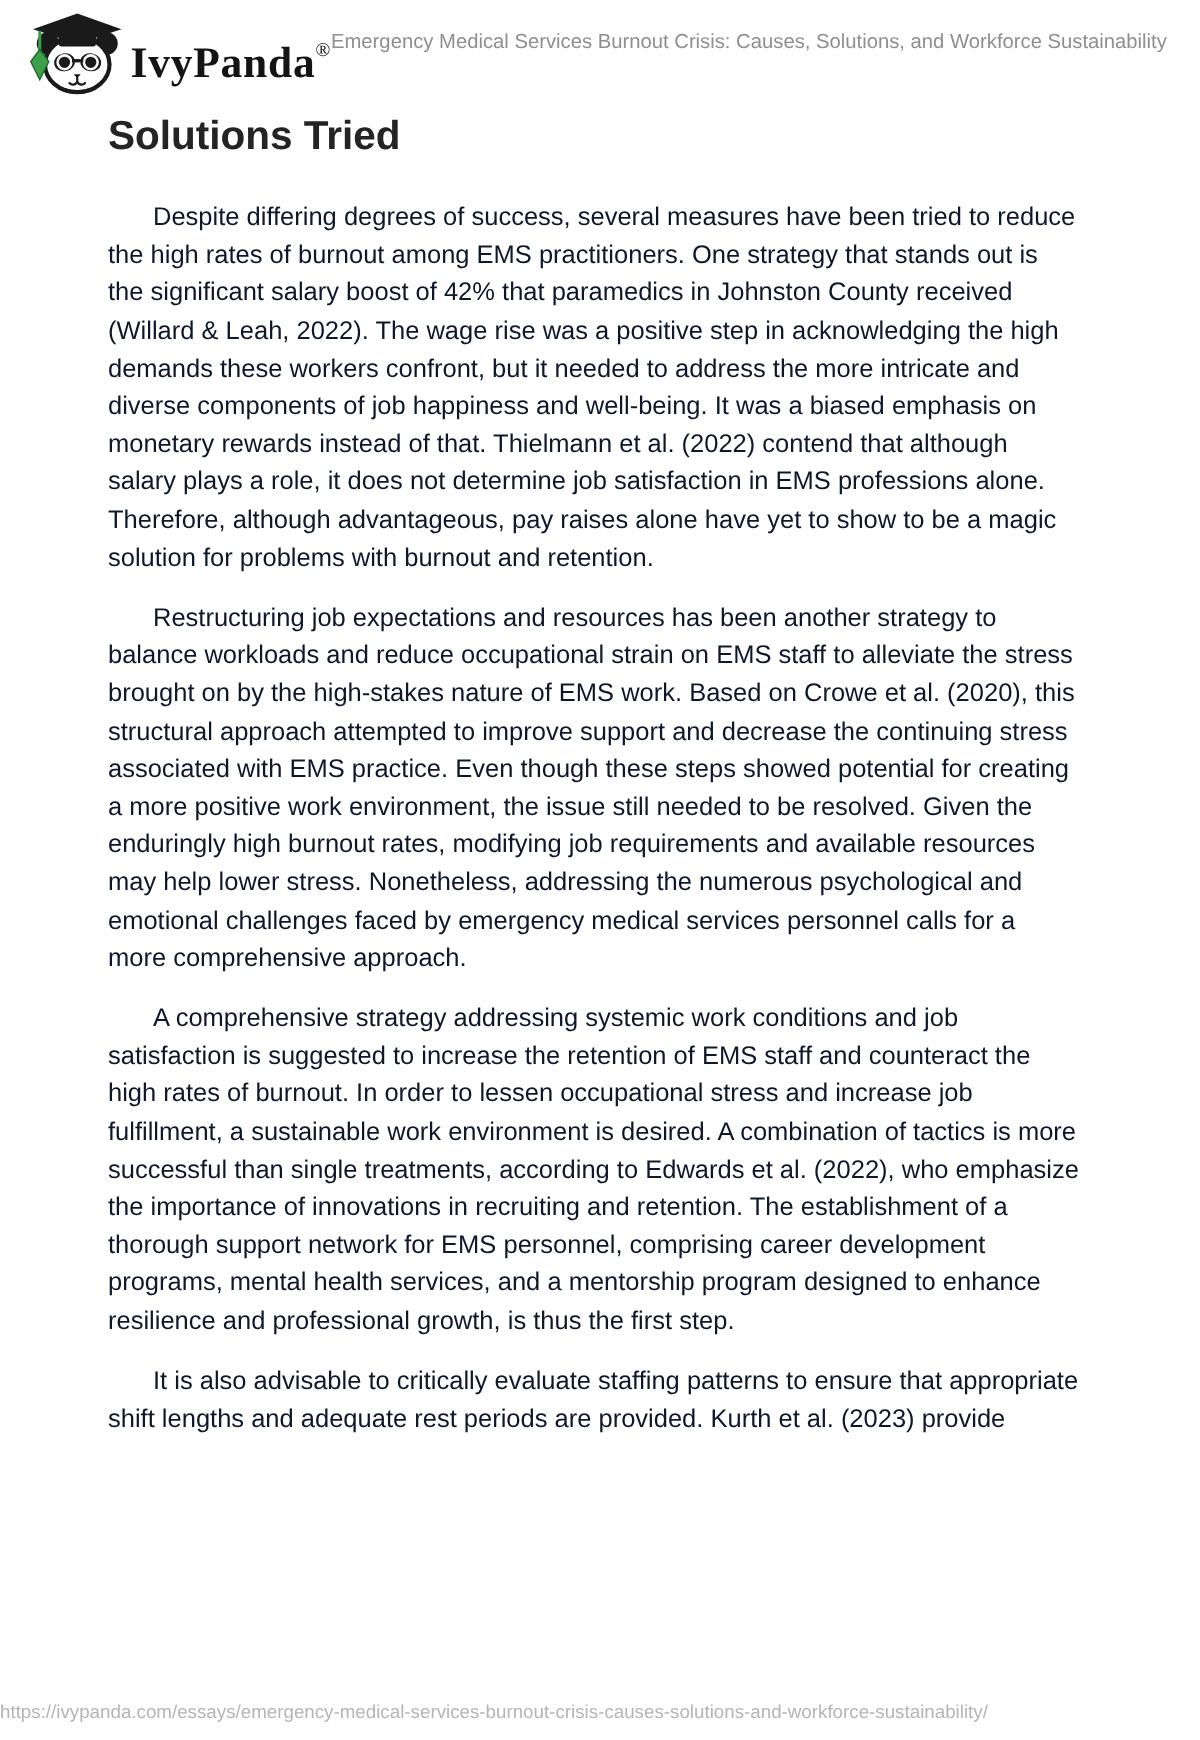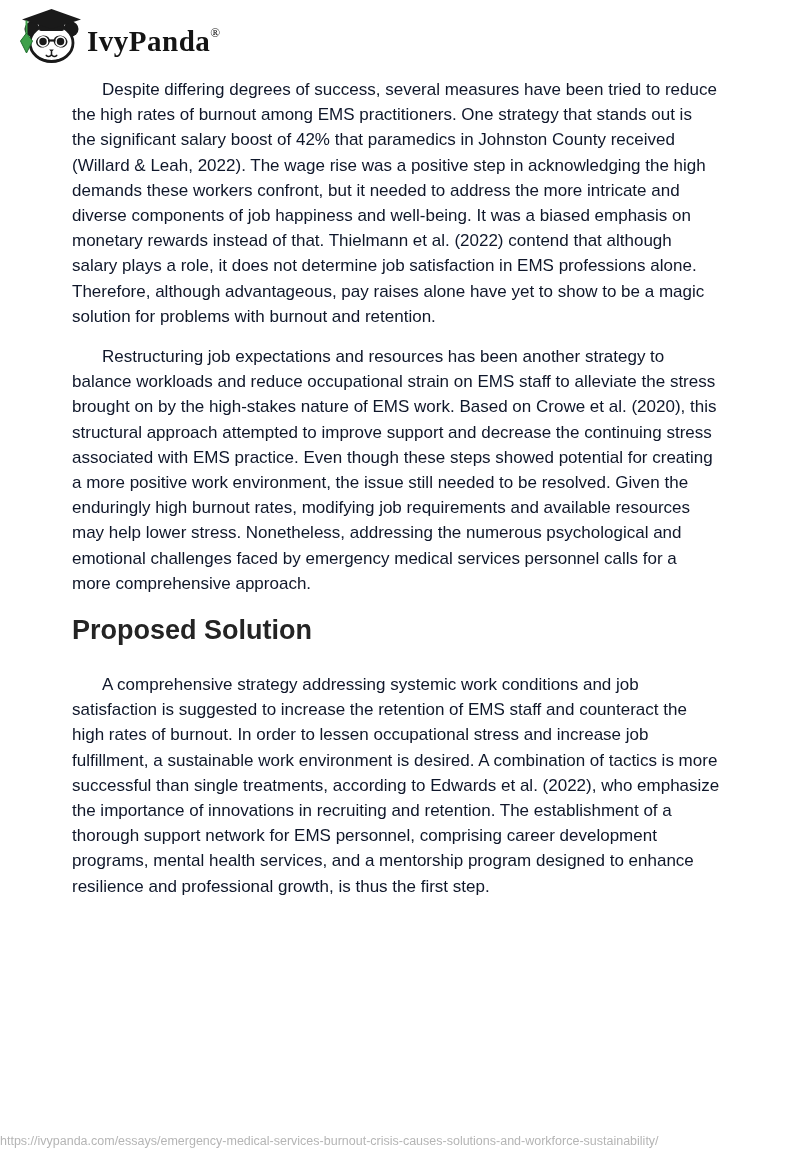--- a/index.html
+++ b/index.html
@@ -117,30 +117,32 @@
           <rect x="21" y="14" width="25" height="9" rx="2" fill="#1a1a1a"></rect>
 
           <polygon points="33.5,1 63,11.5 33.5,21 4,11.5" fill="#1a1a1a"></polygon>
 
           <line x1="8.5" y1="12.5" x2="8.5" y2="29" stroke="#3ea04a" stroke-width="2"></line>
           <path d="M8.5 25 L14.5 33 L8.5 45 L2.5 33 Z" fill="#3ea04a" stroke="#1f6e2e" stroke-width="1"></path>
         </svg>
       </span>
       <span class="brand"><span>IvyPanda</span><sup>®</sup></span>
     </a>
+    <div class="doc-title">Emergency Medical Services Burnout Crisis: Causes, Solutions, and Workforce Sustainability</div>
   </header>
 
   <main class="content">
 
+    <h2 class="section-heading first">Solutions Tried</h2>
     <p>Despite differing degrees of success, several measures have been tried to reduce the high rates of burnout among EMS practitioners. One strategy that stands out is the significant salary boost of 42% that paramedics in Johnston County received (Willard &amp; Leah, 2022). The wage rise was a positive step in acknowledging the high demands these workers confront, but it needed to address the more intricate and diverse components of job happiness and well-being. It was a biased emphasis on monetary rewards instead of that. Thielmann et al. (2022) contend that although salary plays a role, it does not determine job satisfaction in EMS professions alone. Therefore, although advantageous, pay raises alone have yet to show to be a magic solution for problems with burnout and retention.</p>
 
     <p>Restructuring job expectations and resources has been another strategy to balance workloads and reduce occupational strain on EMS staff to alleviate the stress brought on by the high-stakes nature of EMS work. Based on Crowe et al. (2020), this structural approach attempted to improve support and decrease the continuing stress associated with EMS practice. Even though these steps showed potential for creating a more positive work environment, the issue still needed to be resolved. Given the enduringly high burnout rates, modifying job requirements and available resources may help lower stress. Nonetheless, addressing the numerous psychological and emotional challenges faced by emergency medical services personnel calls for a more comprehensive approach.</p>
 
-    <h2 class="section-heading">Proposed Solution</h2>
     <p>A comprehensive strategy addressing systemic work conditions and job satisfaction is suggested to increase the retention of EMS staff and counteract the high rates of burnout. In order to lessen occupational stress and increase job fulfillment, a sustainable work environment is desired. A combination of tactics is more successful than single treatments, according to Edwards et al. (2022), who emphasize the importance of innovations in recruiting and retention. The establishment of a thorough support network for EMS personnel, comprising career development programs, mental health services, and a mentorship program designed to enhance resilience and professional growth, is thus the first step.</p>
+    <p>It is also advisable to critically evaluate staffing patterns to ensure that appropriate shift lengths and adequate rest periods are provided. Kurth et al. (2023) provide</p>
 
   </main>
 
   <footer class="footer">
     <div class="url">https://ivypanda.com/essays/emergency-medical-services-burnout-crisis-causes-solutions-and-workforce-sustainability/</div>
   </footer>
 
 </div>
 
 </body></html>

